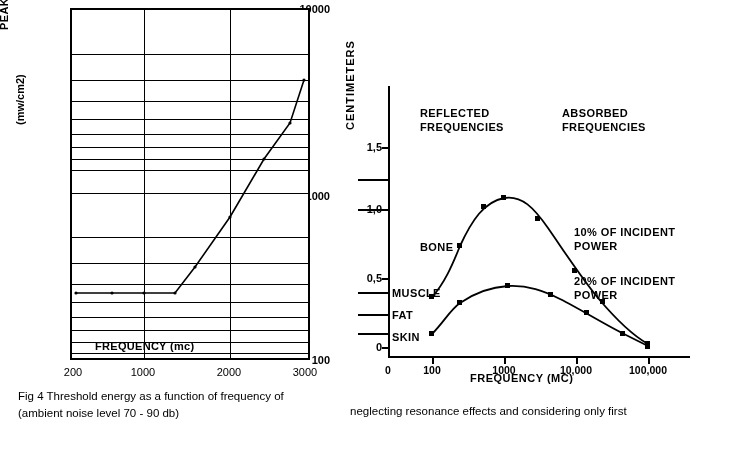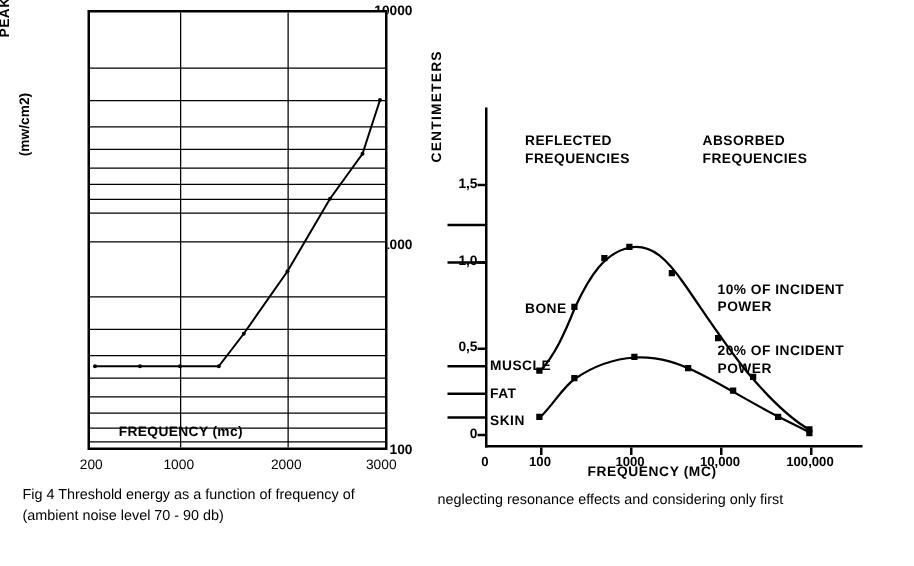--- a/index.html
+++ b/index.html
@@ -341,15 +341,15 @@
   <div class="f5-annot" style="left: 70px; top: 240px; margin-left: 20px;">BONE</div>
   <div class="f5-annot" style="left: 62px; top: 286px;">MUSCLE</div>
   <div class="f5-annot" style="left: 62px; top: 308px;">FAT</div>
   <div class="f5-annot" style="left: 62px; top: 330px;">SKIN</div>
   <div class="f5-annot" style="left: 244px; top: 225px; white-space: pre;">10% OF INCIDENT
 POWER</div>
   <div class="f5-annot" style="left: 244px; top: 274px; white-space: pre;">20% OF INCIDENT
 POWER</div>
 
   <div id="fig5-caption">
-    <div style="padding-left: 18px;">neglecting resonance effects and considering only first</div>
+    <div style="padding-left: 18px; margin-top: 11px;">neglecting resonance effects and considering only first</div>
   </div>
 </div>
 
 </body></html>

